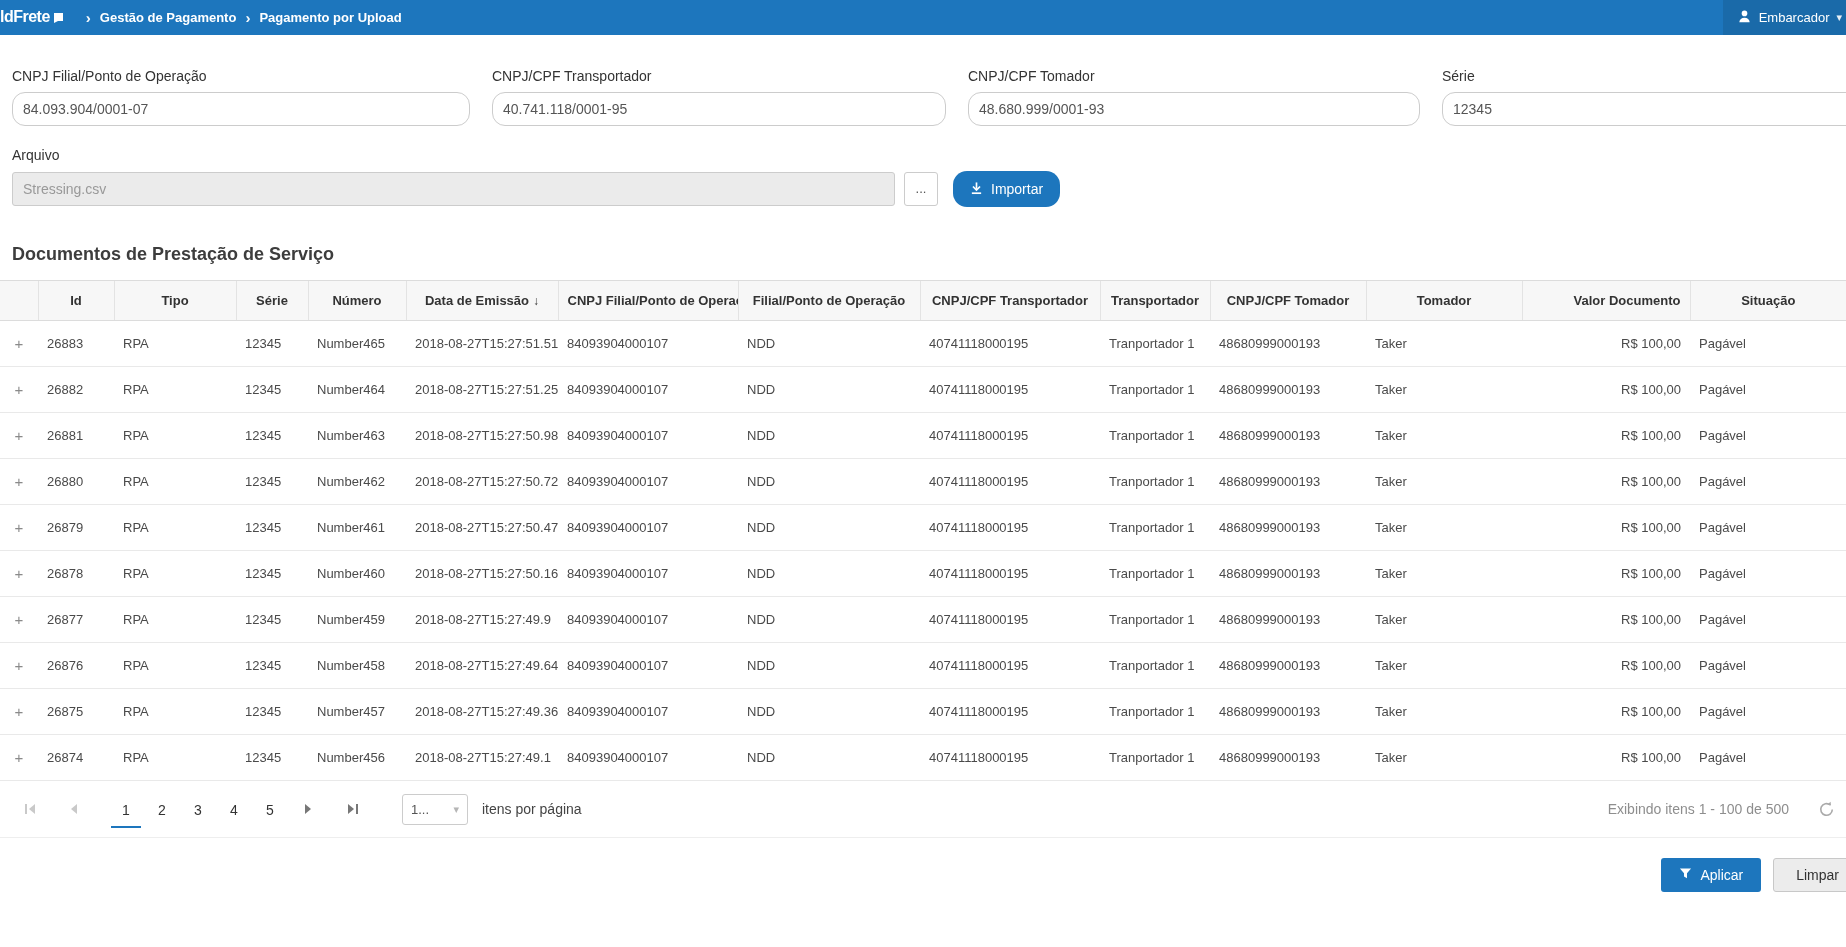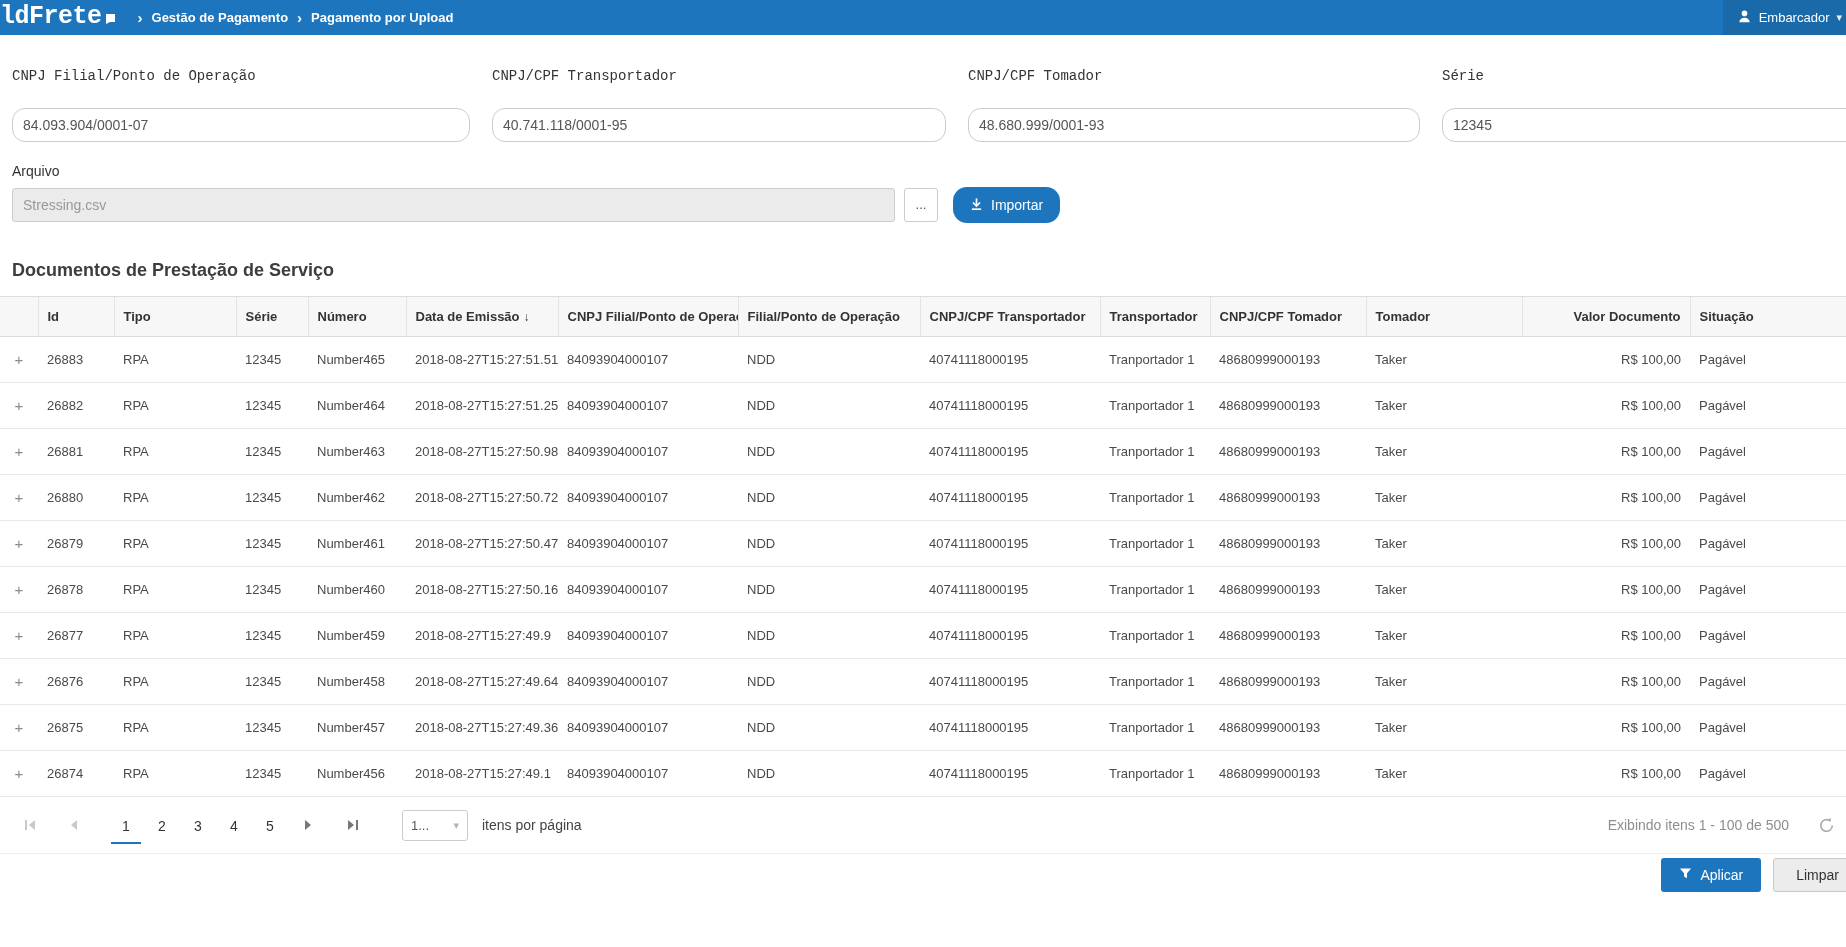--- a/index.html
+++ b/index.html
@@ -1,52 +1,52 @@
 <!DOCTYPE html>
 <html><head>
 <meta charset="utf-8">
 <style>
   * { box-sizing: border-box; }
   html,body { margin:0; padding:0; width:1846px; height:947px; background:#fff;
     font-family:"Liberation Sans", sans-serif; overflow:hidden; position:relative; }
 
   
   .topbar { height:35px; background:#1d76bd; display:flex; align-items:center; color:#fff; }
-  .logo { display:flex; align-items:flex-start; font-size:25px; font-weight:bold; line-height:30px; letter-spacing:-0.5px;font-family:Liberation Mono, monospace; }
+  .logo { display:flex; align-items:flex-start; font-size:16px; font-weight:bold; line-height:30px; letter-spacing:-0.5px; }
   .logo-flag { margin:2px 0 0 2px; }
   .crumbs { display:flex; align-items:center; margin-left:12px; font-size:13px; font-weight:bold; }
   .crumb-sep { margin:0 9px; font-size:15px; font-weight:bold; opacity:.95; }
   .user-menu { margin-left:auto; height:100%; display:flex; align-items:center; gap:7px;
     padding:0 4px 0 14px; font-size:13px; background:rgba(0,0,0,.10); cursor:pointer; }
   .user-caret { font-size:11px; opacity:.9; }
 
   
   .filters { display:flex; gap:22px; padding:33px 0 0 12px; }
-  .field label { display:block; font-size:14px; color:#333; margin-bottom:24px;font-family:Liberation Mono, monospace; }
+  .field label { display:block; font-size:14px; color:#333; margin-bottom:8px; }
   .field input { height:34px; width:100%; border:1px solid #ccc; border-radius:13px;
     padding:0 10px; font-size:14px; color:#555; background:#fff; }
   .f1 { width:458px; } .f2 { width:454px; } .f3 { width:452px; }
   .f4 { flex:1; margin-right:-22px; }
 
   .file-block { padding:21px 0 0 12px; }
   .file-block > label { display:block; font-size:14px; color:#333; margin-bottom:8px; }
   .file-row { display:flex; align-items:center; }
   .file-input { width:883px; height:34px; border:1px solid #ccc; border-radius:3px;
     padding:0 10px; font-size:14px; color:#999; background:#ebebeb; }
   .browse-btn { width:34px; height:34px; margin-left:9px; border:1px solid #ccc; border-radius:3px;
     background:#fff; color:#555; font-size:13px; cursor:pointer; line-height:14px; }
   .import-btn { height:36px; margin-left:15px; padding:0 17px; border:none; border-radius:14px;
     background:#1d76bd; color:#fff; font-size:14px; display:flex; align-items:center; gap:8px; cursor:pointer; }
 
   
   .grid-title { margin:37px 0 0 12px; font-size:18px; font-weight:bold; color:#3d3d3d; }
   table { width:1846px; margin-top:15px; border-collapse:collapse; table-layout:fixed; }
   thead th { background:#f7f7f7; border-top:1px solid #dcdcdc; border-bottom:1px solid #dcdcdc;
     border-left:1px solid #e3e3e3; padding:12px 9px; font-size:13px; font-weight:bold; color:#333;
-    text-align:left; white-space:nowrap; overflow:hidden; }
+    text-align:center; white-space:nowrap; overflow:hidden; }
   thead th:first-child { border-left:none; }
   tbody td { padding:14px 9px; font-size:13px; color:#4a4a4a; border-bottom:1px solid #e9e9e9;
     white-space:nowrap; overflow:hidden; }
   .right { text-align:right; }
   .expand-cell { color:#8a8a8a; font-size:15px; text-align:center; cursor:pointer; }
   .sort-arrow { margin-left:4px; font-size:12px; color:#333; }
 
   
   .pager { display:flex; align-items:center; height:57px; padding:0 16px 0 20px;
     border-bottom:1px solid #eee; color:#555; }

